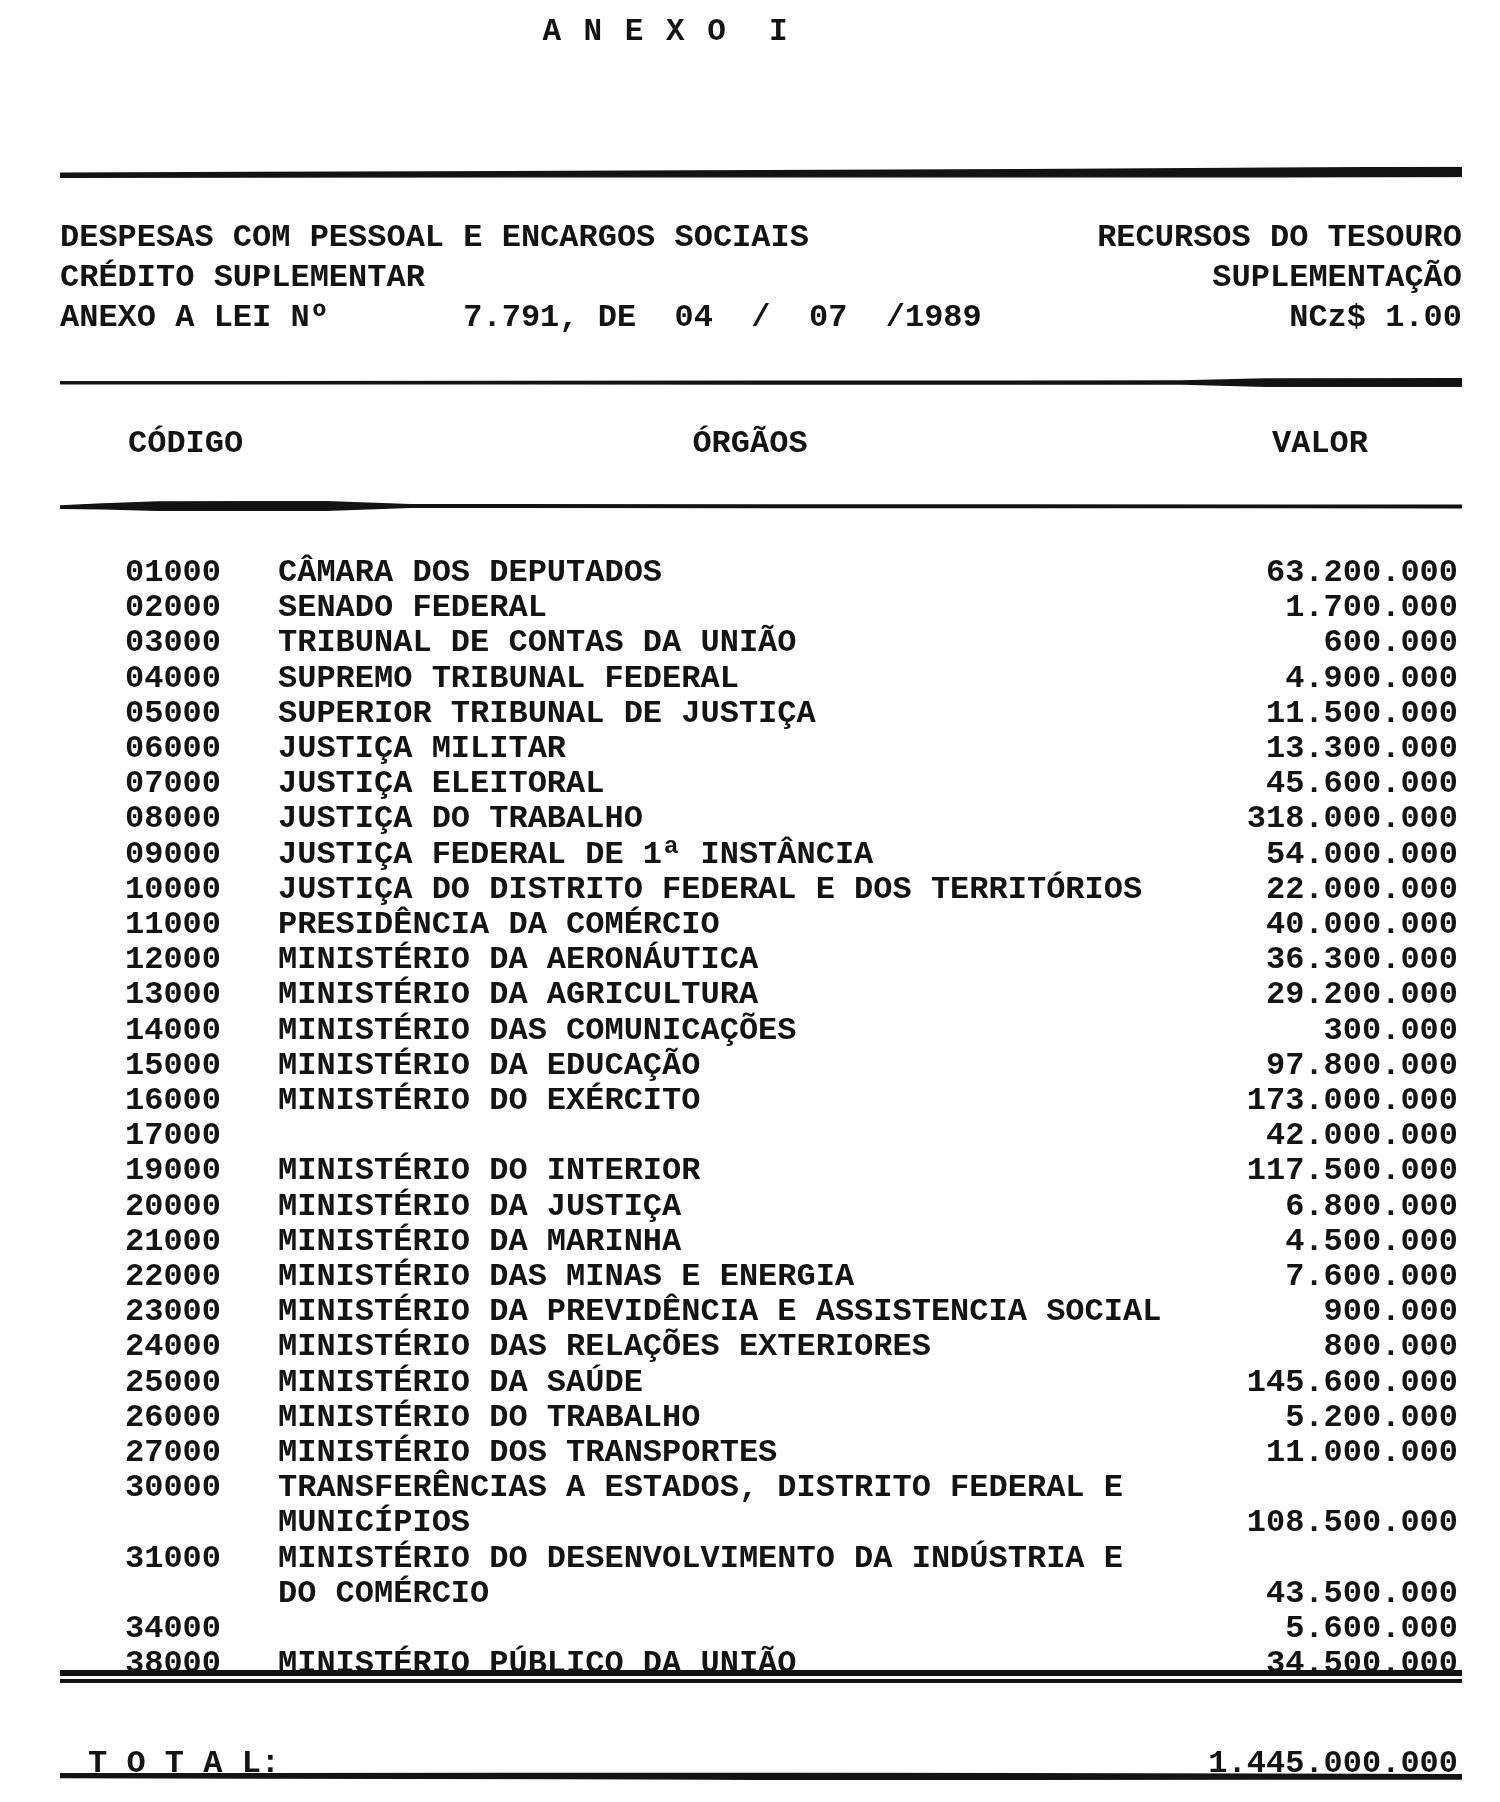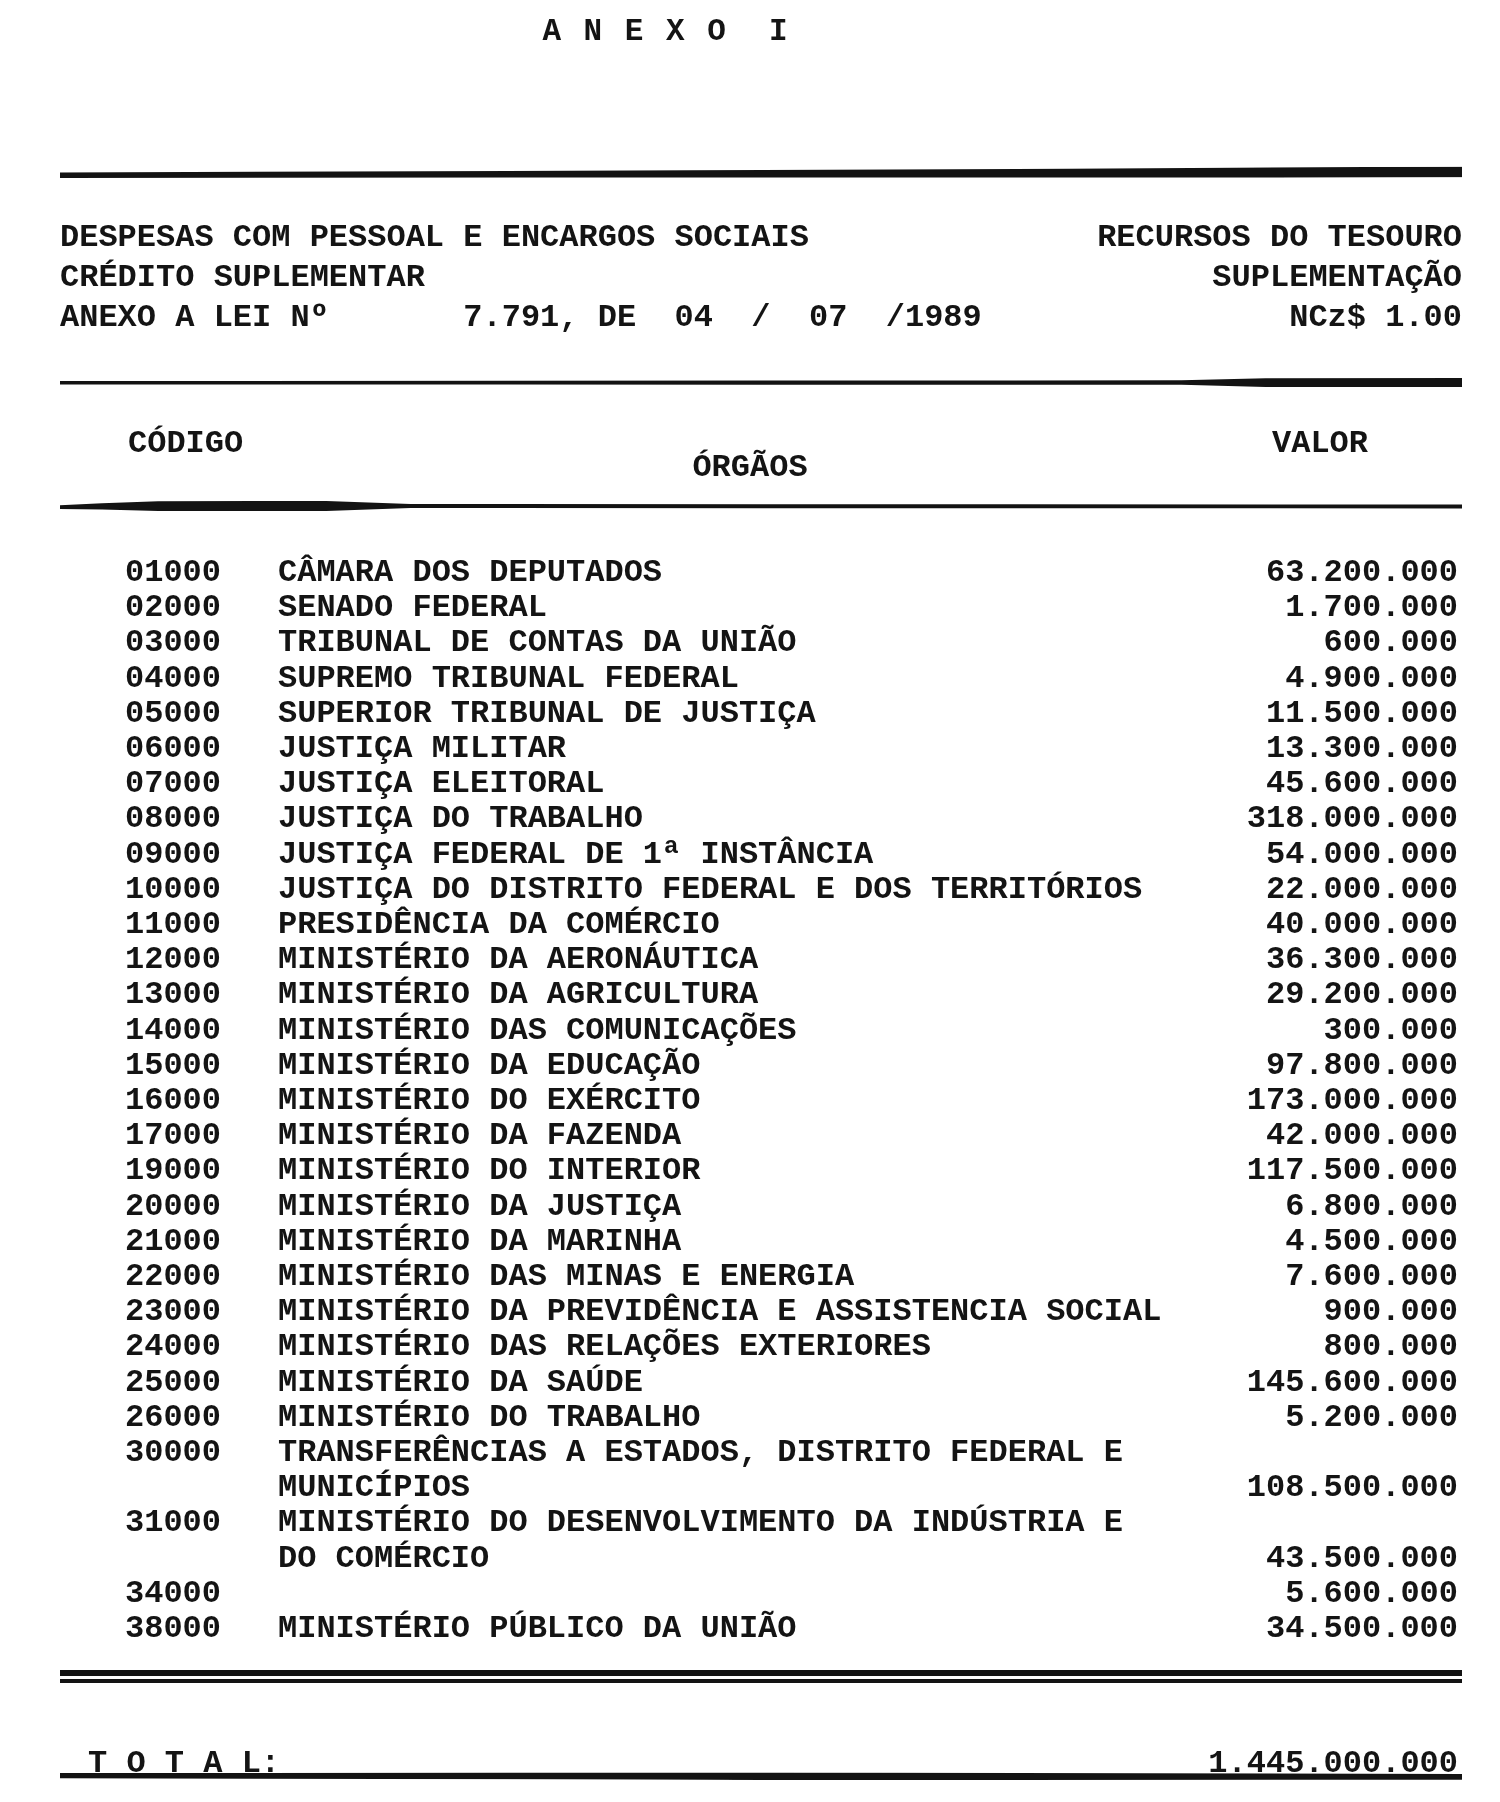--- a/index.html
+++ b/index.html
@@ -42,21 +42,21 @@
 
   
   .hdr-block { position: absolute; top: 218px; left: 60px; width: 1402px; }
   .hdr-line  { display: flex; justify-content: space-between; line-height: 40px; height: 40px; }
   .hdr-left  { white-space: pre; }
   .hdr-right { white-space: pre; text-align: right; }
 
   
   .col-headers { position: absolute; top: 425px; left: 0; width: 1500px; height: 38px; line-height: 38px; }
   .col-code  { position: absolute; left: 128px; }
-  .col-organ { position: absolute; left: 0; width: 1500px; text-align: center; margin-top: 24px; }
+  .col-organ { position: absolute; left: 0; width: 1500px; text-align: center; }
   .col-value { position: absolute; left: 1272px; }
 
   
   .tbody { position: absolute; top: 555px; left: 125px; width: 1333px; }
   .trow  { display: grid; grid-template-columns: 153px 1fr auto; line-height: 35.2px; }
   .tcode  { align-self: start; white-space: pre; }
   .torgan { align-self: start; white-space: pre; }
   .tvalue { align-self: end; text-align: right; white-space: pre; }
 
   
@@ -191,21 +191,20 @@
     </div>
 
     <div class="trow">
       <span class="tcode">16000</span>
       <span class="torgan">MINISTÉRIO DO EXÉRCITO</span>
       <span class="tvalue">173.000.000</span>
     </div>
 
     <div class="trow">
       <span class="tcode">17000</span>
-      <span class="torgan">MINISTÉRIO DA FAZENDA</span>
       <span class="tvalue">42.000.000</span>
     </div>
 
     <div class="trow">
       <span class="tcode">19000</span>
       <span class="torgan">MINISTÉRIO DO INTERIOR</span>
       <span class="tvalue">117.500.000</span>
     </div>
 
     <div class="trow">
@@ -243,20 +242,25 @@
       <span class="torgan">MINISTÉRIO DA SAÚDE</span>
       <span class="tvalue">145.600.000</span>
     </div>
 
     <div class="trow">
       <span class="tcode">26000</span>
       <span class="torgan">MINISTÉRIO DO TRABALHO</span>
       <span class="tvalue">5.200.000</span>
     </div>
 
+    <div class="trow">
+      <span class="tcode">27000</span>
+      <span class="torgan">MINISTÉRIO DOS TRANSPORTES</span>
+      <span class="tvalue">11.000.000</span>
+    </div>
 
     <div class="trow">
       <span class="tcode">30000</span>
       <span class="torgan">TRANSFERÊNCIAS A ESTADOS, DISTRITO FEDERAL E
 MUNICÍPIOS</span>
       <span class="tvalue">108.500.000</span>
     </div>
 
     <div class="trow">
       <span class="tcode">31000</span>

